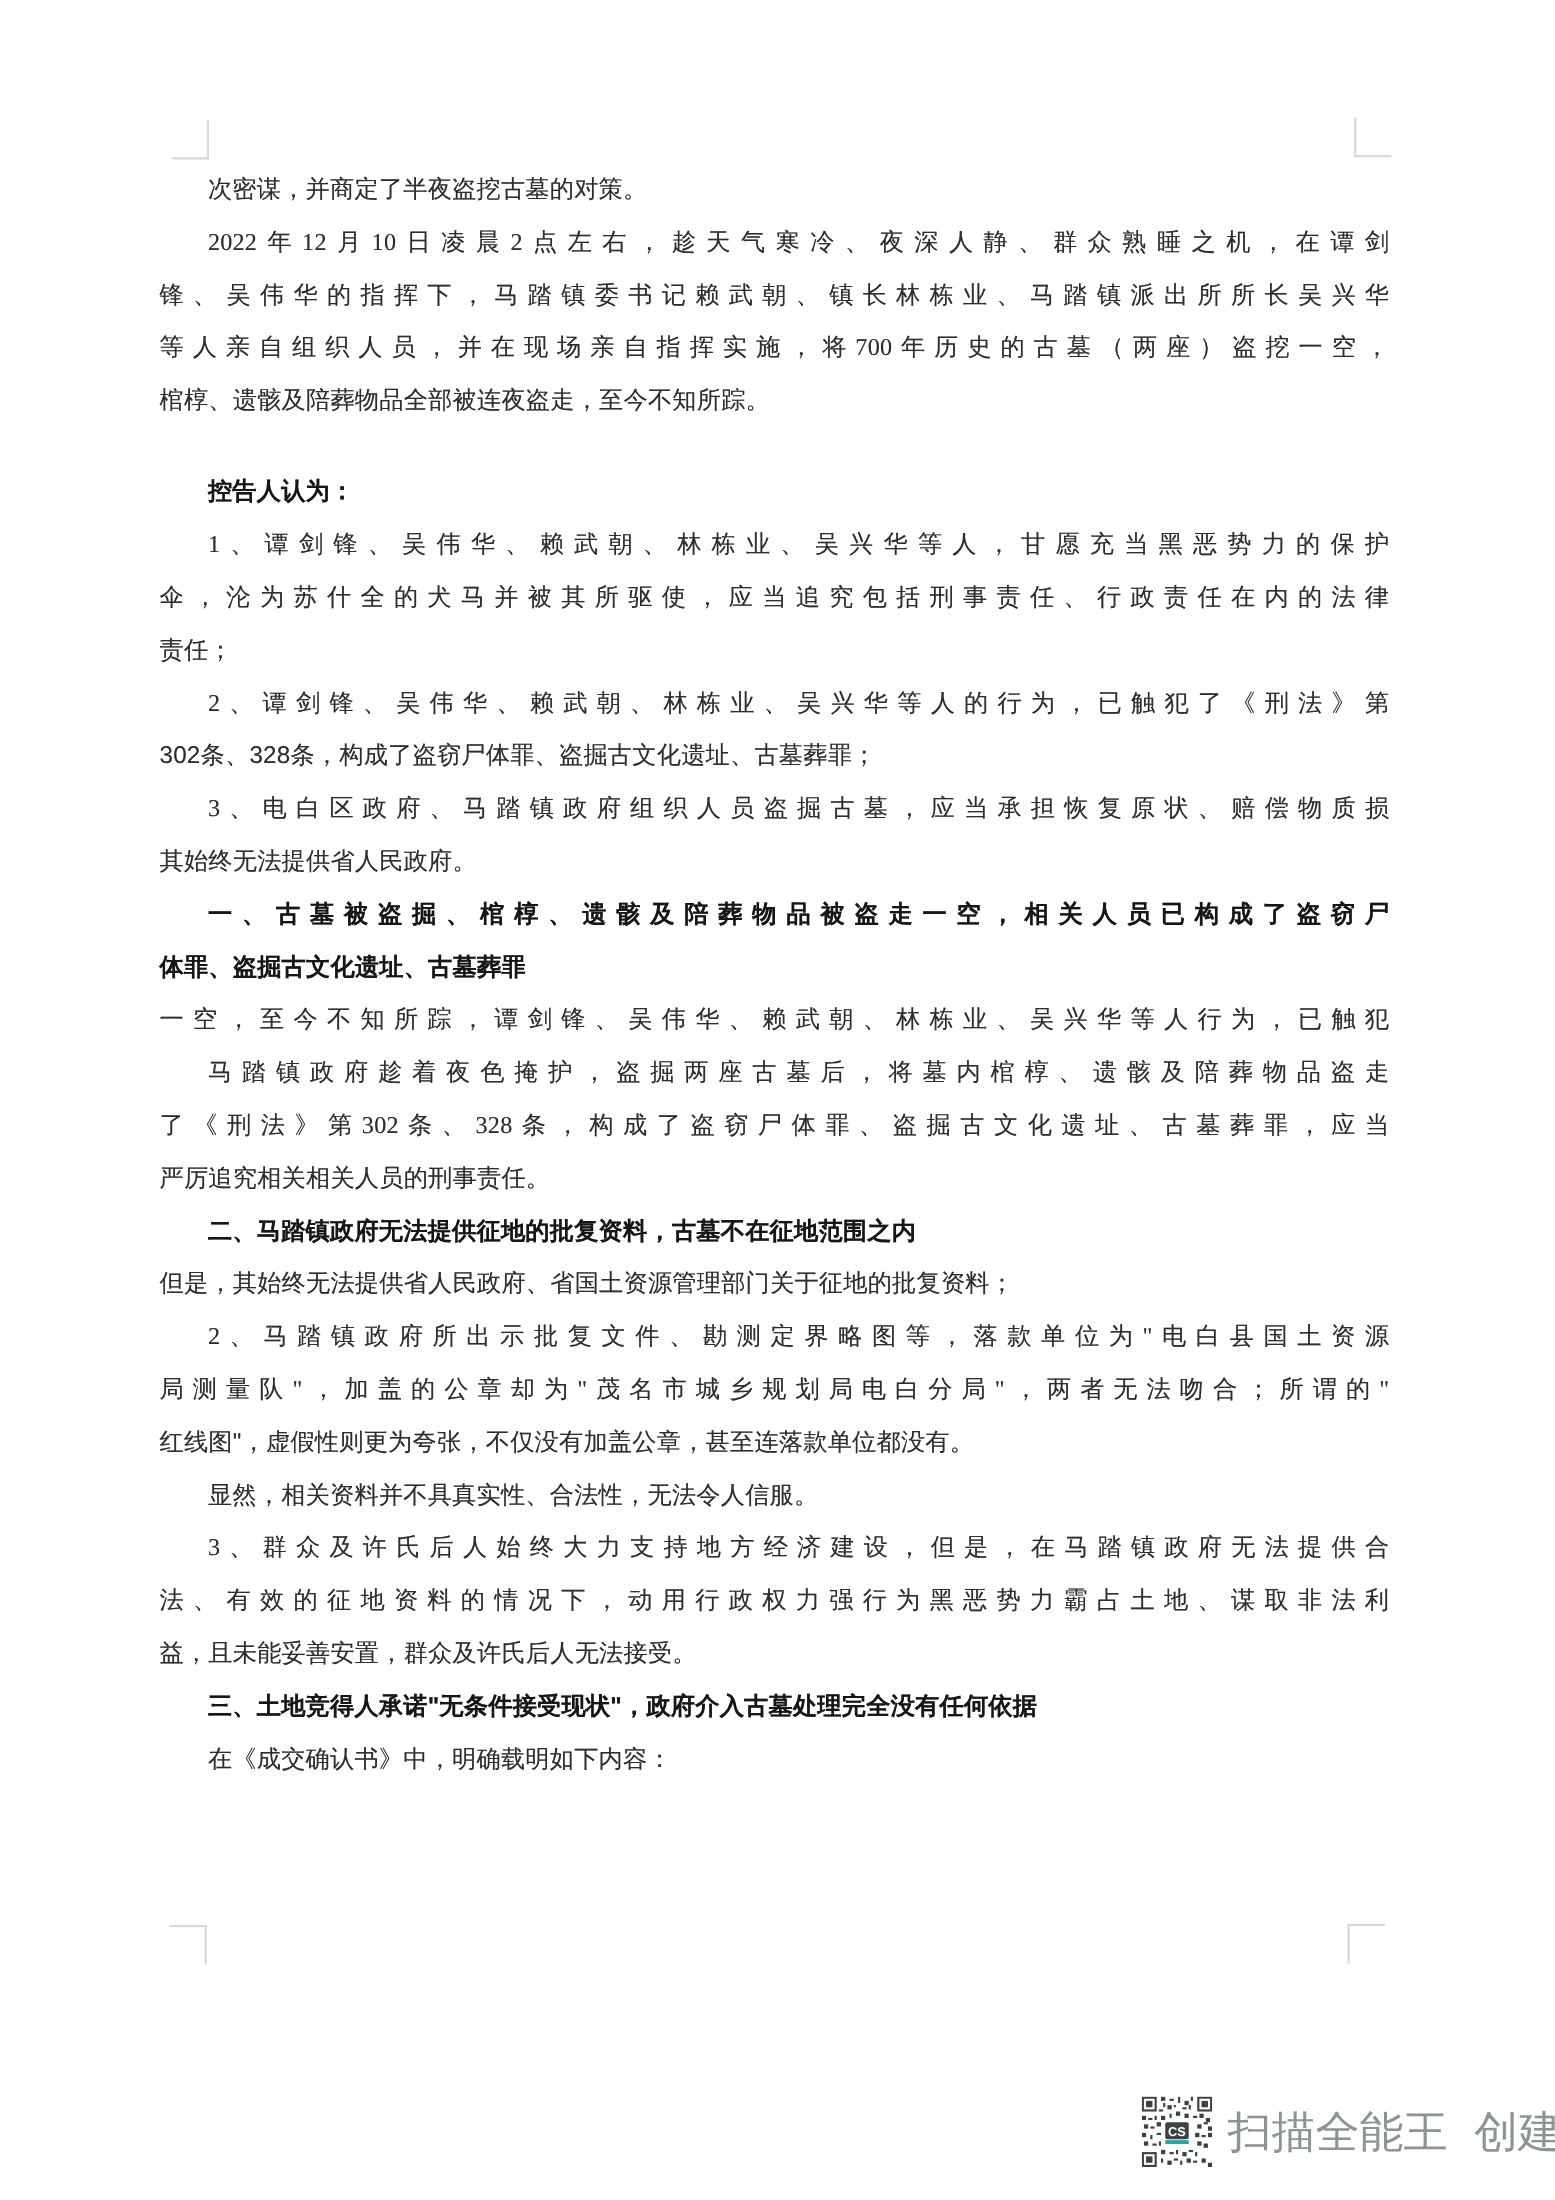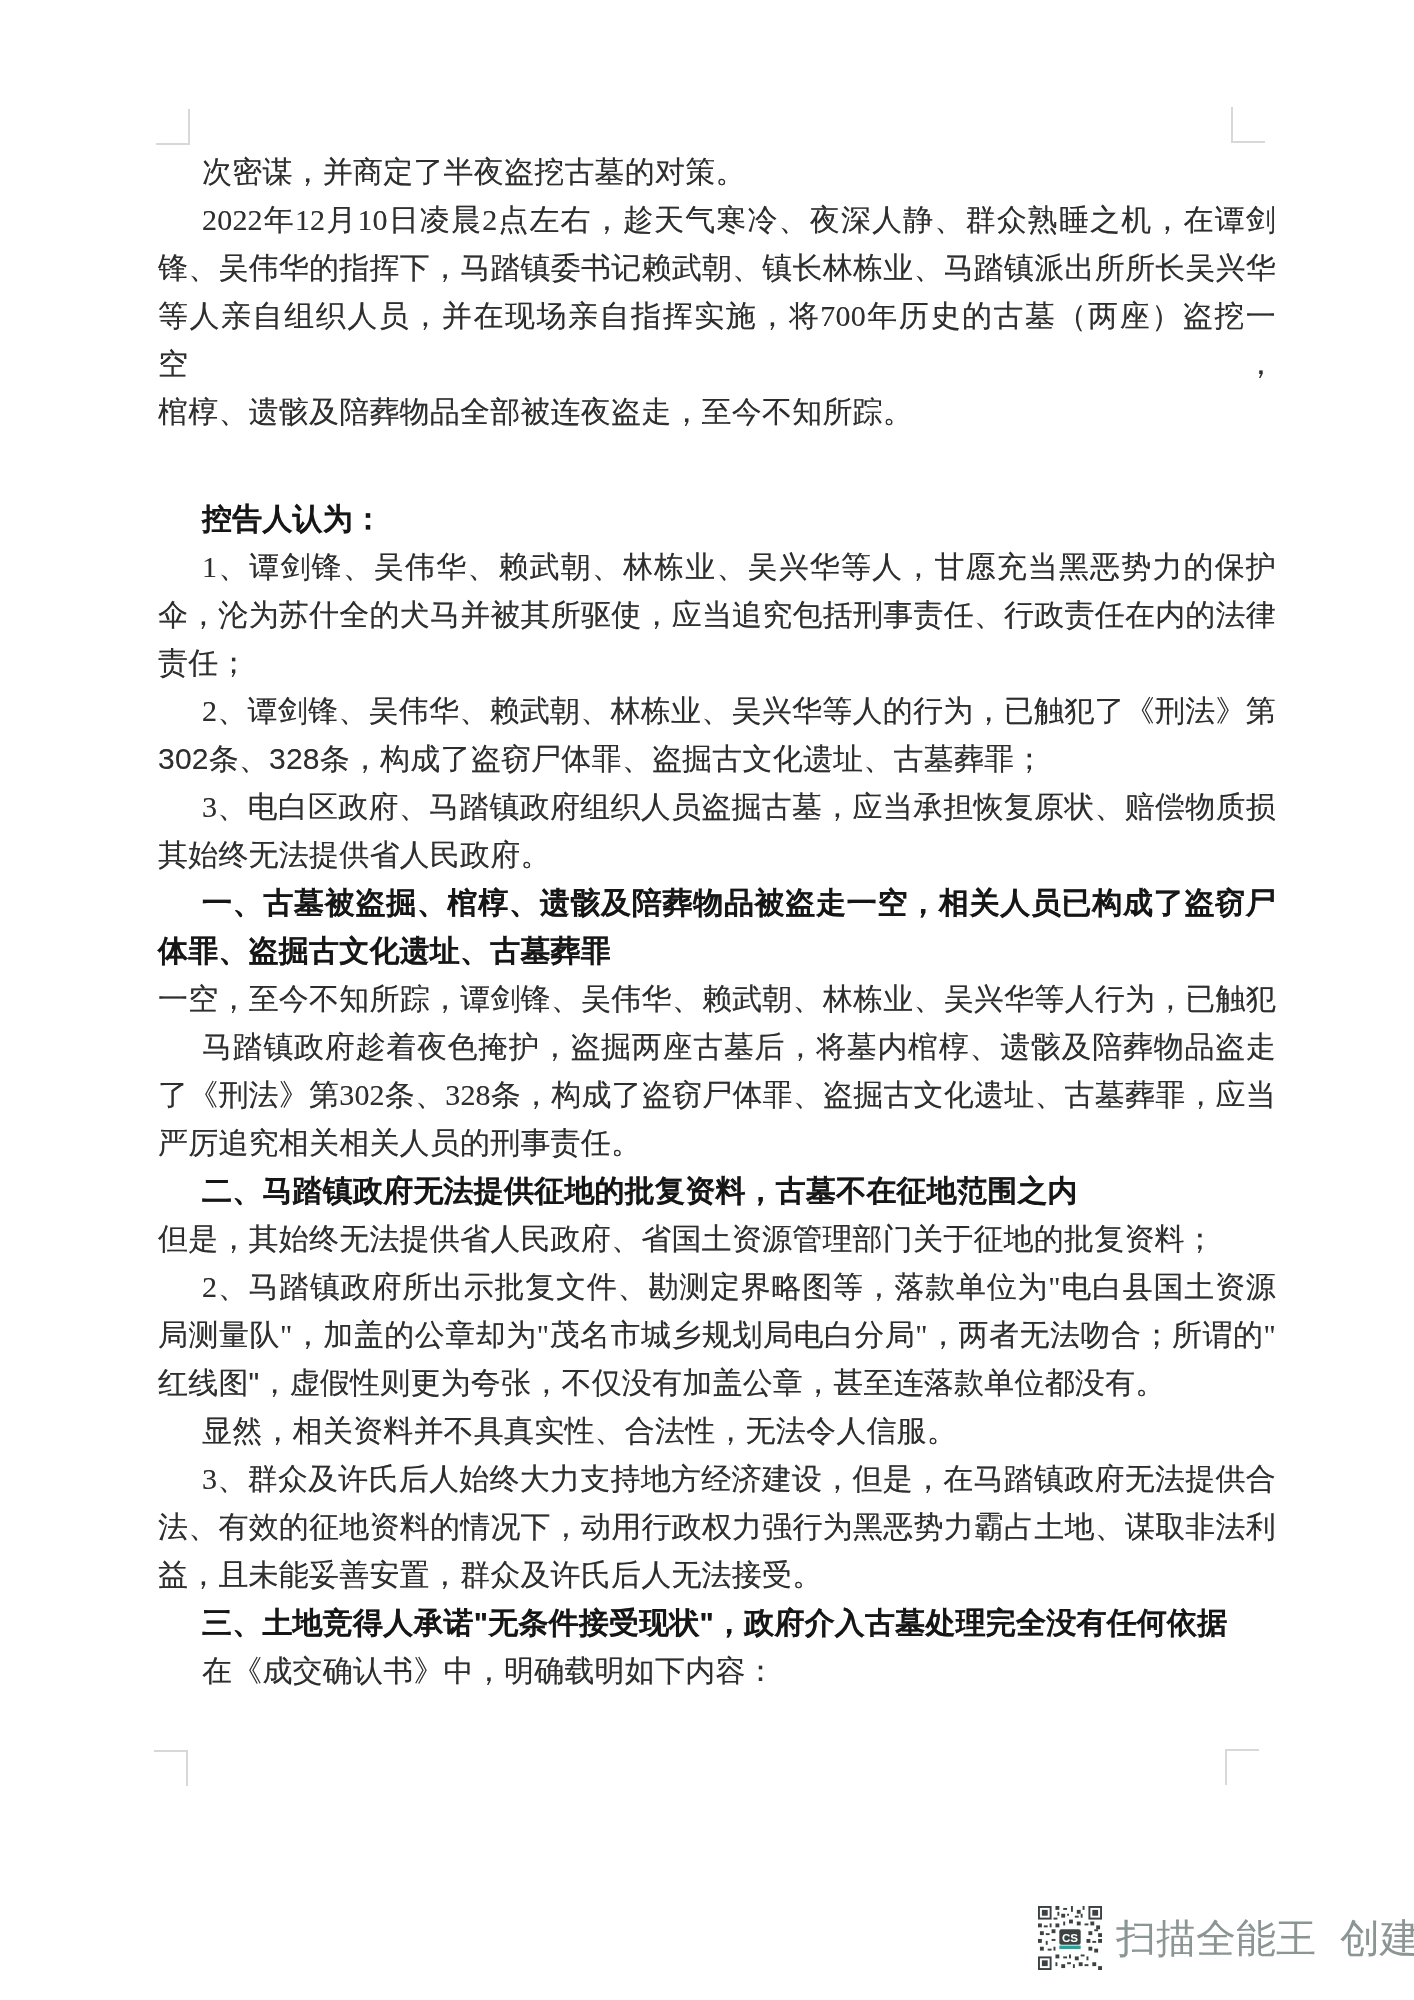--- a/index.html
+++ b/index.html
@@ -11,30 +11,30 @@
     font-family:"Liberation Sans",sans-serif;
   }
   
   .mark{position:absolute;width:32px;height:34px;}
   .mark.tl{left:156px;top:109px;border-right:2px solid #d7d9d9;border-bottom:2px solid #d7d9d9;}
   .mark.tr{left:1231px;top:107px;border-left:2px solid #d7d9d9;border-bottom:2px solid #d7d9d9;}
   .mark.bl{left:154px;top:1750px;border-right:2px solid #d7d9d9;border-top:2px solid #d7d9d9;}
   .mark.br{left:1225px;top:1749px;border-left:2px solid #d7d9d9;border-top:2px solid #d7d9d9;}
 
   .doc{
-    position:absolute;left:158px;top:148px;width:1118px;
-    font-size:30px;line-height:48px;color:#2e2e2e;
+    position:absolute;left:145px;top:148px;width:1118px;
+    font-size:22px;line-height:48px;color:#2e2e2e;
     text-shadow:0 0 0.6px rgba(45,45,45,.45);
     letter-spacing:.2px;
   }
   .ln{white-space:normal;}
   .in{text-indent:44px;}                       
   .j{text-align:justify;text-align-last:justify;font-family:Liberation Serif, serif;} 
   .b{font-weight:700;color:#161616;text-shadow:0 0 0.6px rgba(10,10,10,.55);}
-  .gap{margin-top:59px;}                        
+  .gap{margin-top:35px;}                        
 
   .wm{
     position:absolute;left:1038px;top:1906px;
     display:flex;align-items:center;gap:14px;
   }
   .wm-qr{width:64px;height:64px;display:block;}
   .wm-text{
     font-family:"Liberation Serif","DejaVu Serif",serif;
     font-size:40px;color:#8b9594;word-spacing:14px;white-space:nowrap;
   }

